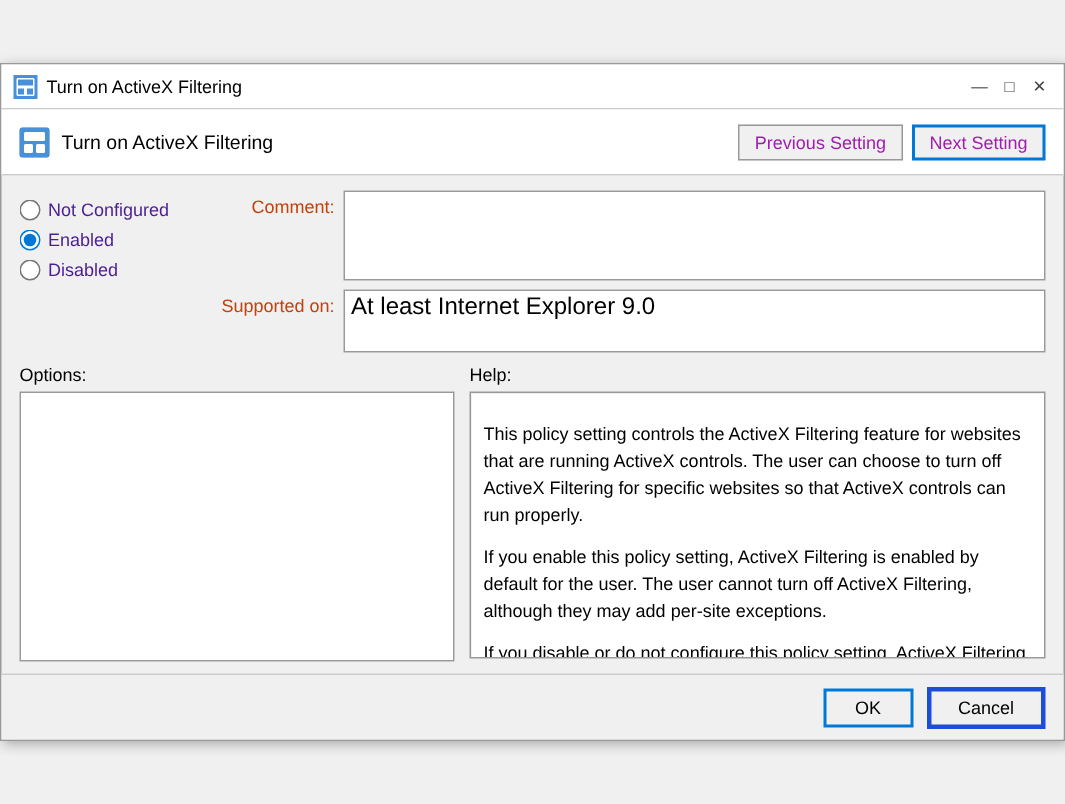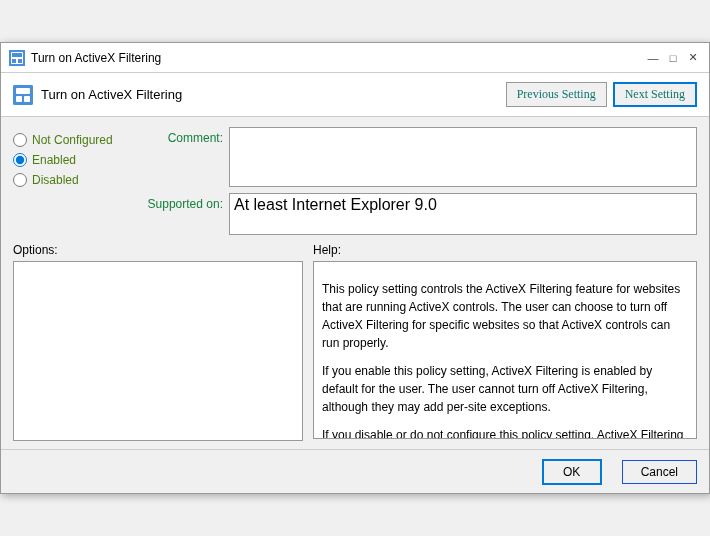--- a/index.html
+++ b/index.html
@@ -85,22 +85,21 @@
     .nav-buttons {
       display: flex;
       gap: 6px;
     }
     .nav-btn {
       padding: 3px 10px;
       border: 1px solid #999;
       background: #f0f0f0;
       cursor: pointer;
       font-size: 12px;
-      color: #0f766e;
-      font-family: Liberation Serif, serif;
+      color: #a21caf;
     }
     .nav-btn.next-setting {
       border: 2px solid #0078d7;
       background: #f0f0f0;
     }
 
     .content-area {
       flex: 1;
       padding: 10px 12px;
       display: flex;
@@ -129,38 +128,38 @@
       cursor: pointer;
     }
     .radio-item input[type="radio"] {
       width: 14px;
       height: 14px;
       cursor: pointer;
       accent-color: #0078d7;
     }
     .radio-label {
       font-size: 12px;
-      color: #4d7c0f;
+      color: #4c1d95;
     }
 
     .right-panel {
       flex: 1;
       display: flex;
       flex-direction: column;
       gap: 6px;
     }
 
     .field-row {
       display: flex;
       align-items: flex-start;
       gap: 6px;
     }
     .field-label {
       font-size: 12px;
-      color: #15803d;
+      color: #c2410c;
       min-width: 80px;
       padding-top: 4px;
       text-align: right;
     }
     .field-textarea {
       flex: 1;
       height: 60px;
       border: 1px solid #999;
       background: #fff;
       resize: none;
@@ -224,27 +223,27 @@
     .help-box p:last-child {
       margin-bottom: 0;
     }
 
     .bottom-bar {
       border-top: 1px solid #ccc;
       padding: 8px 12px;
       display: flex;
       justify-content: flex-end;
       align-items: center;
-      gap: 20px;
+      gap: 9px;
       background: #f0f0f0;
       height: 44px;
     }
     .action-btn {
       padding: 4px 18px;
-      border: 1px solid #1d4ed8;
+      border: 3px solid #1d4ed8;
       background: #f0f0f0;
       cursor: pointer;
       font-size: 12px;
       color: #000;
       min-width: 60px;
     }
     .action-btn.ok {
       border: 2px solid #0078d7;
     }
 

